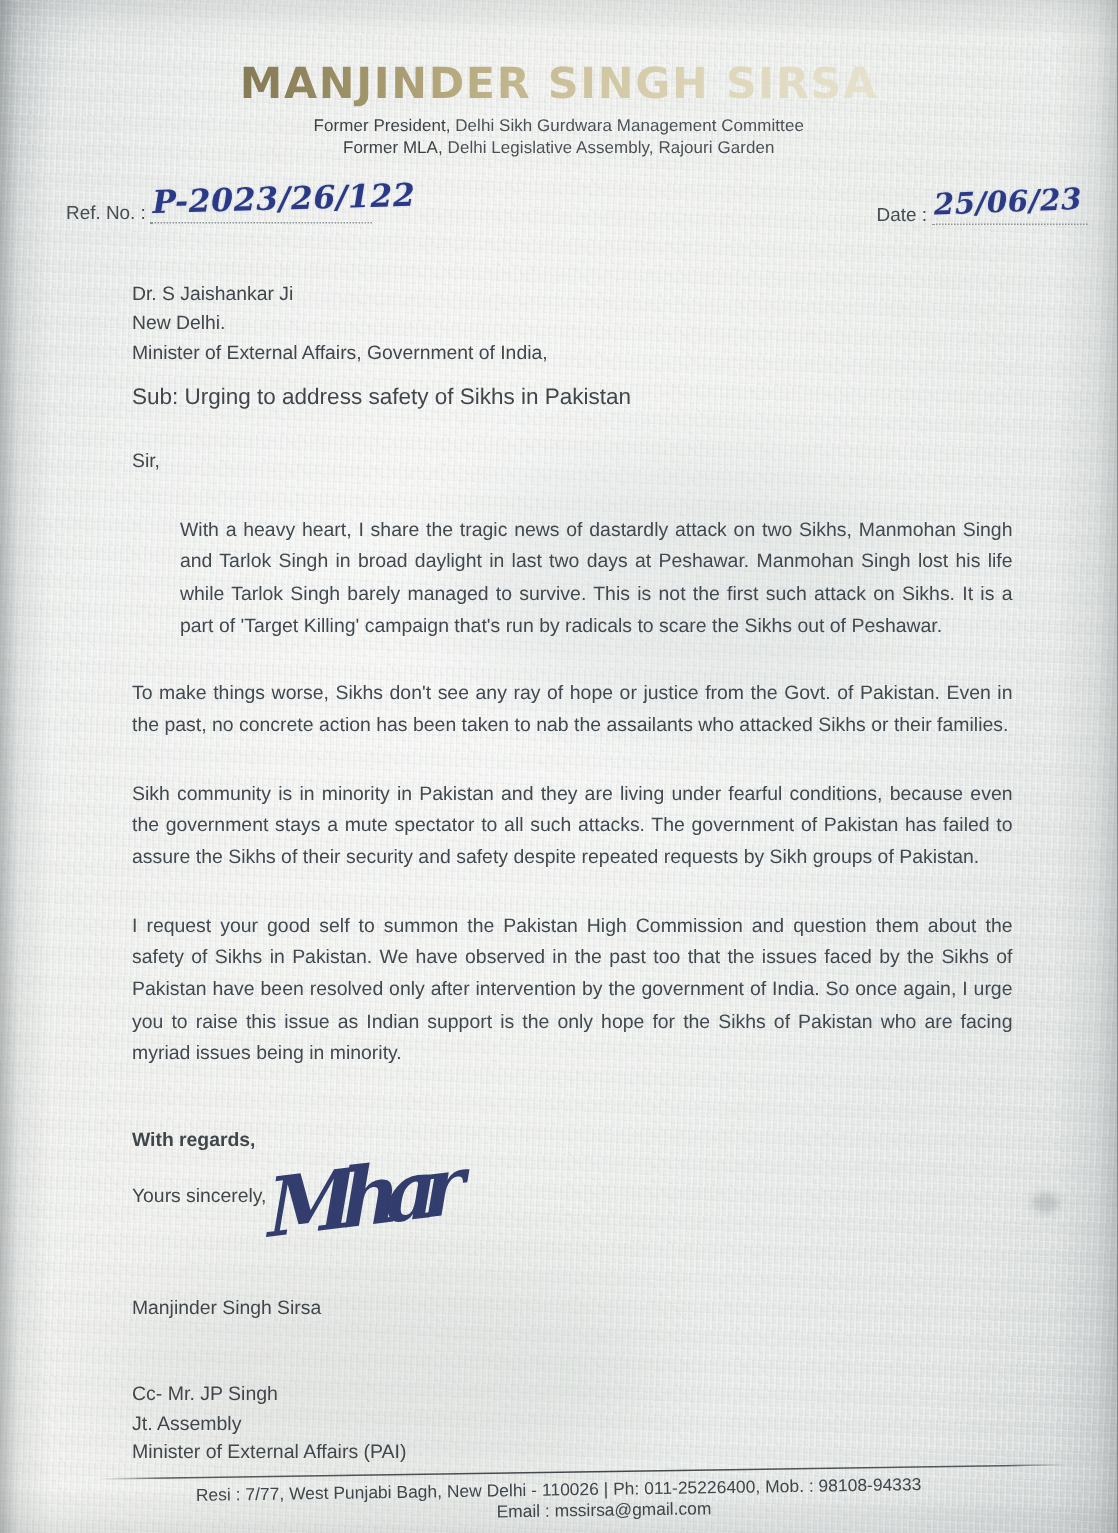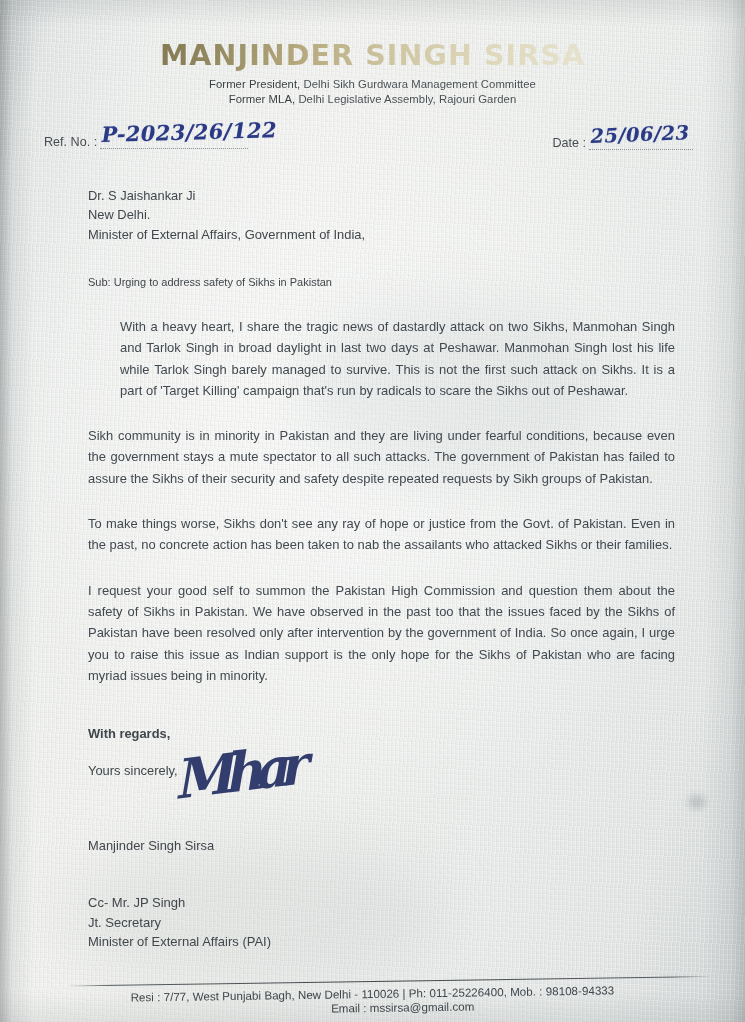--- a/index.html
+++ b/index.html
@@ -74,21 +74,21 @@
   }
   .lh-sub b { font-weight: 400; color: #3b4246; }
 
   
   .refrow {
     position: relative;
     height: 46px;
     margin-top: 18px;
   }
   .ref-block { position: absolute; left: 44px; top: 9px; display: flex; align-items: flex-end; }
-  .date-block { position: absolute; right: 52px; top: 10px; display: flex; align-items: flex-end; }
+  .date-block { position: absolute; right: 20px; top: 10px; display: flex; align-items: flex-end; }
   .lbl { font-size: 12.6px; color: #464d52; white-space: nowrap; }
   .dotline {
     display: inline-block;
     border-bottom: 1px dotted #8d9498;
     margin-left: 3px;
     position: relative;
   }
   .ref-dots { width: 148px; }
   .date-dots { width: 104px; }
   .hand {
@@ -113,23 +113,23 @@
 
   
   .body { padding: 0 70px 0 88px; }
   .addr {
     font-size: 12.9px;
     line-height: 19.5px;
     color: #40474c;
     margin-top: 14px;
   }
   .subject {
-    font-size: 11px;
-    color: #40474c;
-    margin-top: 32px;
+    font-size: 15px;
+    color: #40474c;
+    margin-top: 12px;
   }
   .salut {
     font-size: 12.9px;
     color: #40474c;
     margin-top: 26px;
   }
   .para {
     font-size: 12.95px;
     line-height: 21.3px;
     text-align: justify;
@@ -240,38 +240,39 @@
     <div class="body">
 
       <div class="addr">
         <div>Dr. S Jaishankar Ji</div>
         <div>New Delhi.</div>
         <div>Minister of External Affairs, Government of India,</div>
       </div>
 
       <div class="subject">Sub: Urging to address safety of Sikhs in Pakistan</div>
 
+      <div class="salut">Sir,</div>
 
       <p class="para first">With a heavy heart, I share the tragic news of dastardly attack on two Sikhs, Manmohan Singh and Tarlok Singh in broad daylight in last two days at Peshawar. Manmohan Singh lost his life while Tarlok Singh barely managed to survive. This is not the first such attack on Sikhs. It is a part of 'Target Killing' campaign that's run by radicals to scare the Sikhs out of Peshawar.</p>
+      <p class="para">To make things worse, Sikhs don't see any ray of hope or justice from the Govt. of Pakistan. Even in the past, no concrete action has been taken to nab the assailants who attacked Sikhs or their families.</p>
       <p class="para">Sikh community is in minority in Pakistan and they are living under fearful conditions, because even the government stays a mute spectator to all such attacks. The government of Pakistan has failed to assure the Sikhs of their security and safety despite repeated requests by Sikh groups of Pakistan.</p>
-      <p class="para">To make things worse, Sikhs don't see any ray of hope or justice from the Govt. of Pakistan. Even in the past, no concrete action has been taken to nab the assailants who attacked Sikhs or their families.</p>
       <p class="para">I request your good self to summon the Pakistan High Commission and question them about the safety of Sikhs in Pakistan. We have observed in the past too that the issues faced by the Sikhs of Pakistan have been resolved only after intervention by the government of India. So once again, I urge you to raise this issue as Indian support is the only hope for the Sikhs of Pakistan who are facing myriad issues being in minority.</p>
 
       <div class="regards">With regards,</div>
       <div class="sincerely">Yours sincerely,</div>
 
       <div class="sig-wrap">
         <div class="signature">Mhar</div>
       </div>
 
       <div class="signer">Manjinder Singh Sirsa</div>
 
       <div class="cc">
         <div>Cc- Mr. JP Singh</div>
-        <div>Jt. Secretary</div>
+        <div>Jt. Assembly</div>
         <div>Minister of External Affairs (PAI)</div>
       </div>
 
     </div>
   </div>
 
   <div class="footer">
     <div class="footer-rule"></div>
     <div class="footer-l1">Resi : 7/77, West Punjabi Bagh, New Delhi - 110026 | Ph: 011-25226400, Mob. : 98108-94333</div>
     <div class="footer-l2">Email : mssirsa@gmail.com</div>

